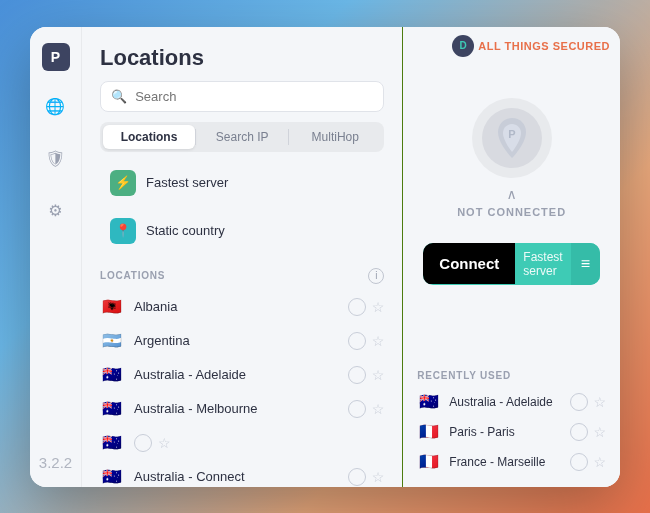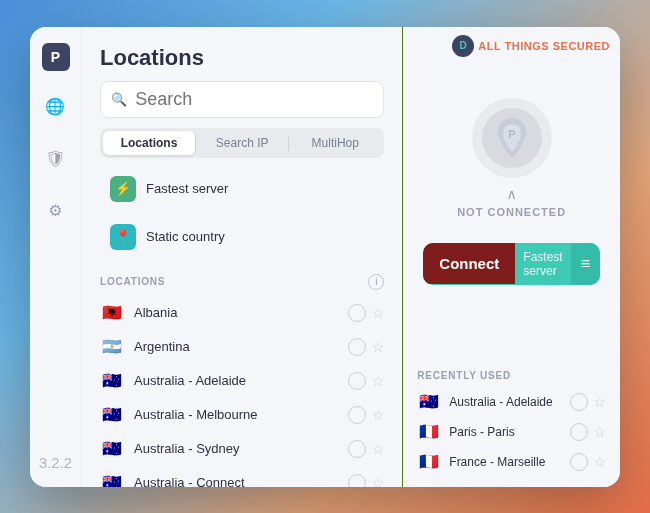--- a/index.html
+++ b/index.html
@@ -95,21 +95,21 @@
       padding: 7px 10px;
       gap: 8px;
     }
     .search-icon {
       color: #b0b5c0;
       font-size: 13px;
     }
     .search-input {
       border: none;
       outline: none;
-      font-size: 18px;
+      font-size: 13px;
       color: #6d28d9;
       background: transparent;
       width: 100%;
     }
     .tabs-row {
       display: flex;
       margin: 0 18px 10px 18px;
       background: #e8eaed;
       border-radius: 8px;
       padding: 3px;
@@ -295,21 +295,21 @@
       overflow: hidden;
       margin-bottom: 14px;
     }
     .connect-btn {
       flex: 1;
       padding: 12px 16px;
       font-size: 15px;
       font-weight: 700;
       color: white;
       border: none;
-      background: #7f1d1d;
+      background: #000000;
       cursor: pointer;
       text-align: left;
     }
     .connect-server-label {
       font-size: 12px;
       color: rgba(255,255,255,0.9);
       padding: 0 8px;
     }
     .menu-dots-btn {
       padding: 12px 10px;
@@ -455,21 +455,20 @@
           <div class="location-item">
             <div class="flag">🇦🇺</div>
             <span class="location-name">Australia - Melbourne</span>
             <div class="location-actions">
               <button class="circle-btn"></button>
               <button class="star-btn">☆</button>
             </div>
           </div>
           <div class="location-item">
             <div class="flag">🇦🇺</div>
-            <span class="location-name">Australia - Sydney</span>
             <div class="location-actions">
               <button class="circle-btn"></button>
               <button class="star-btn">☆</button>
             </div>
           </div>
           <div class="location-item">
             <div class="flag">🇦🇺</div>
             <span class="location-name">Australia - Connect</span>
             <div class="location-actions">
               <button class="circle-btn"></button>

